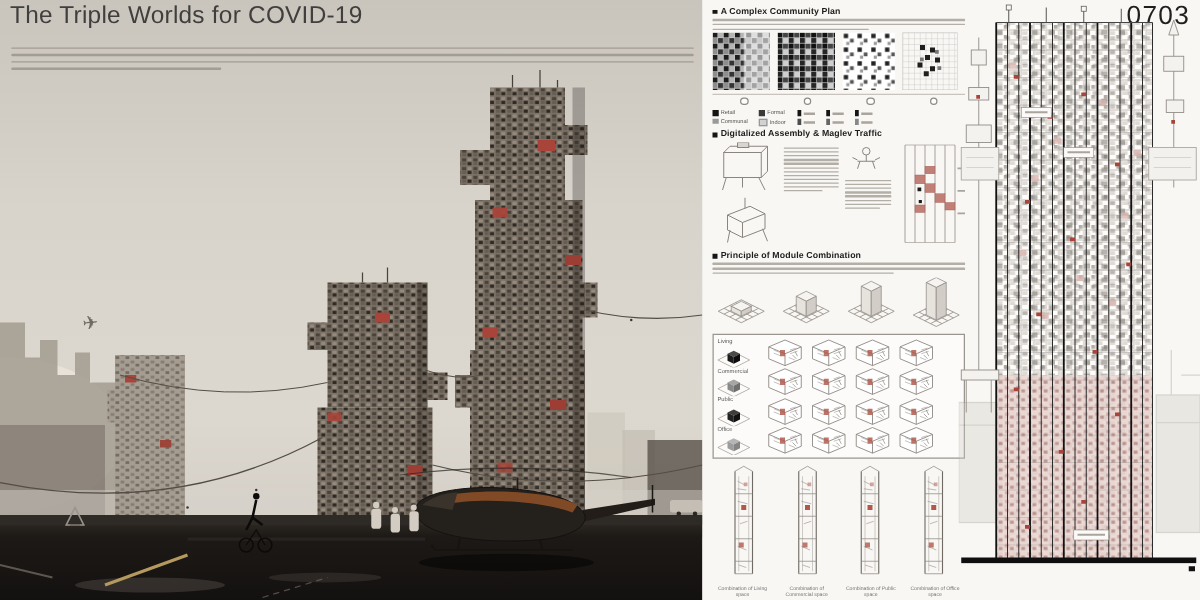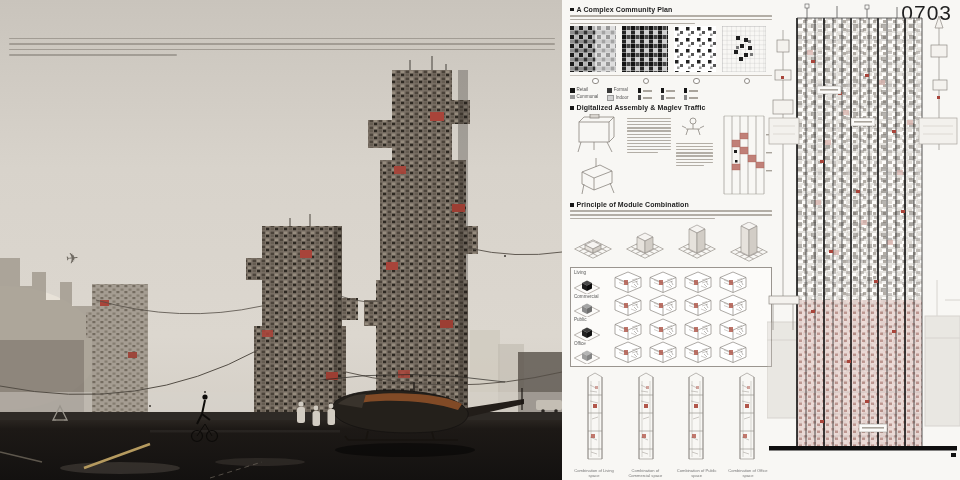--- a/index.html
+++ b/index.html
@@ -245,20 +245,21 @@
         <path d="M60,406 L53,420 L67,420 Z" fill="none" stroke="#99948c" stroke-width="1.3"></path>
         <path d="M56,420 L64,420" stroke="#6d675f" stroke-width="1.6"></path>
       </g>
       <g>
         <rect x="536" y="400" width="26" height="10" rx="2" fill="#c8c2b8" opacity="0.9"></rect>
         <circle cx="543" cy="411" r="1.8" fill="#2a2622"></circle>
           <circle cx="556" cy="411" r="1.8" fill="#2a2622"></circle>
       </g>
     </svg>
 
+    <h1 class="title">The Triple Worlds for COVID-19</h1>
     <div class="intro">
       <span class="tb" style="width:546px"></span>
       <span class="tb" style="width:546px"></span>
       <span class="tb" style="width:546px"></span>
       <span class="tb" style="width:168px"></span>
     </div>
   </div>
 
   <div class="board">
     <div class="colA">

